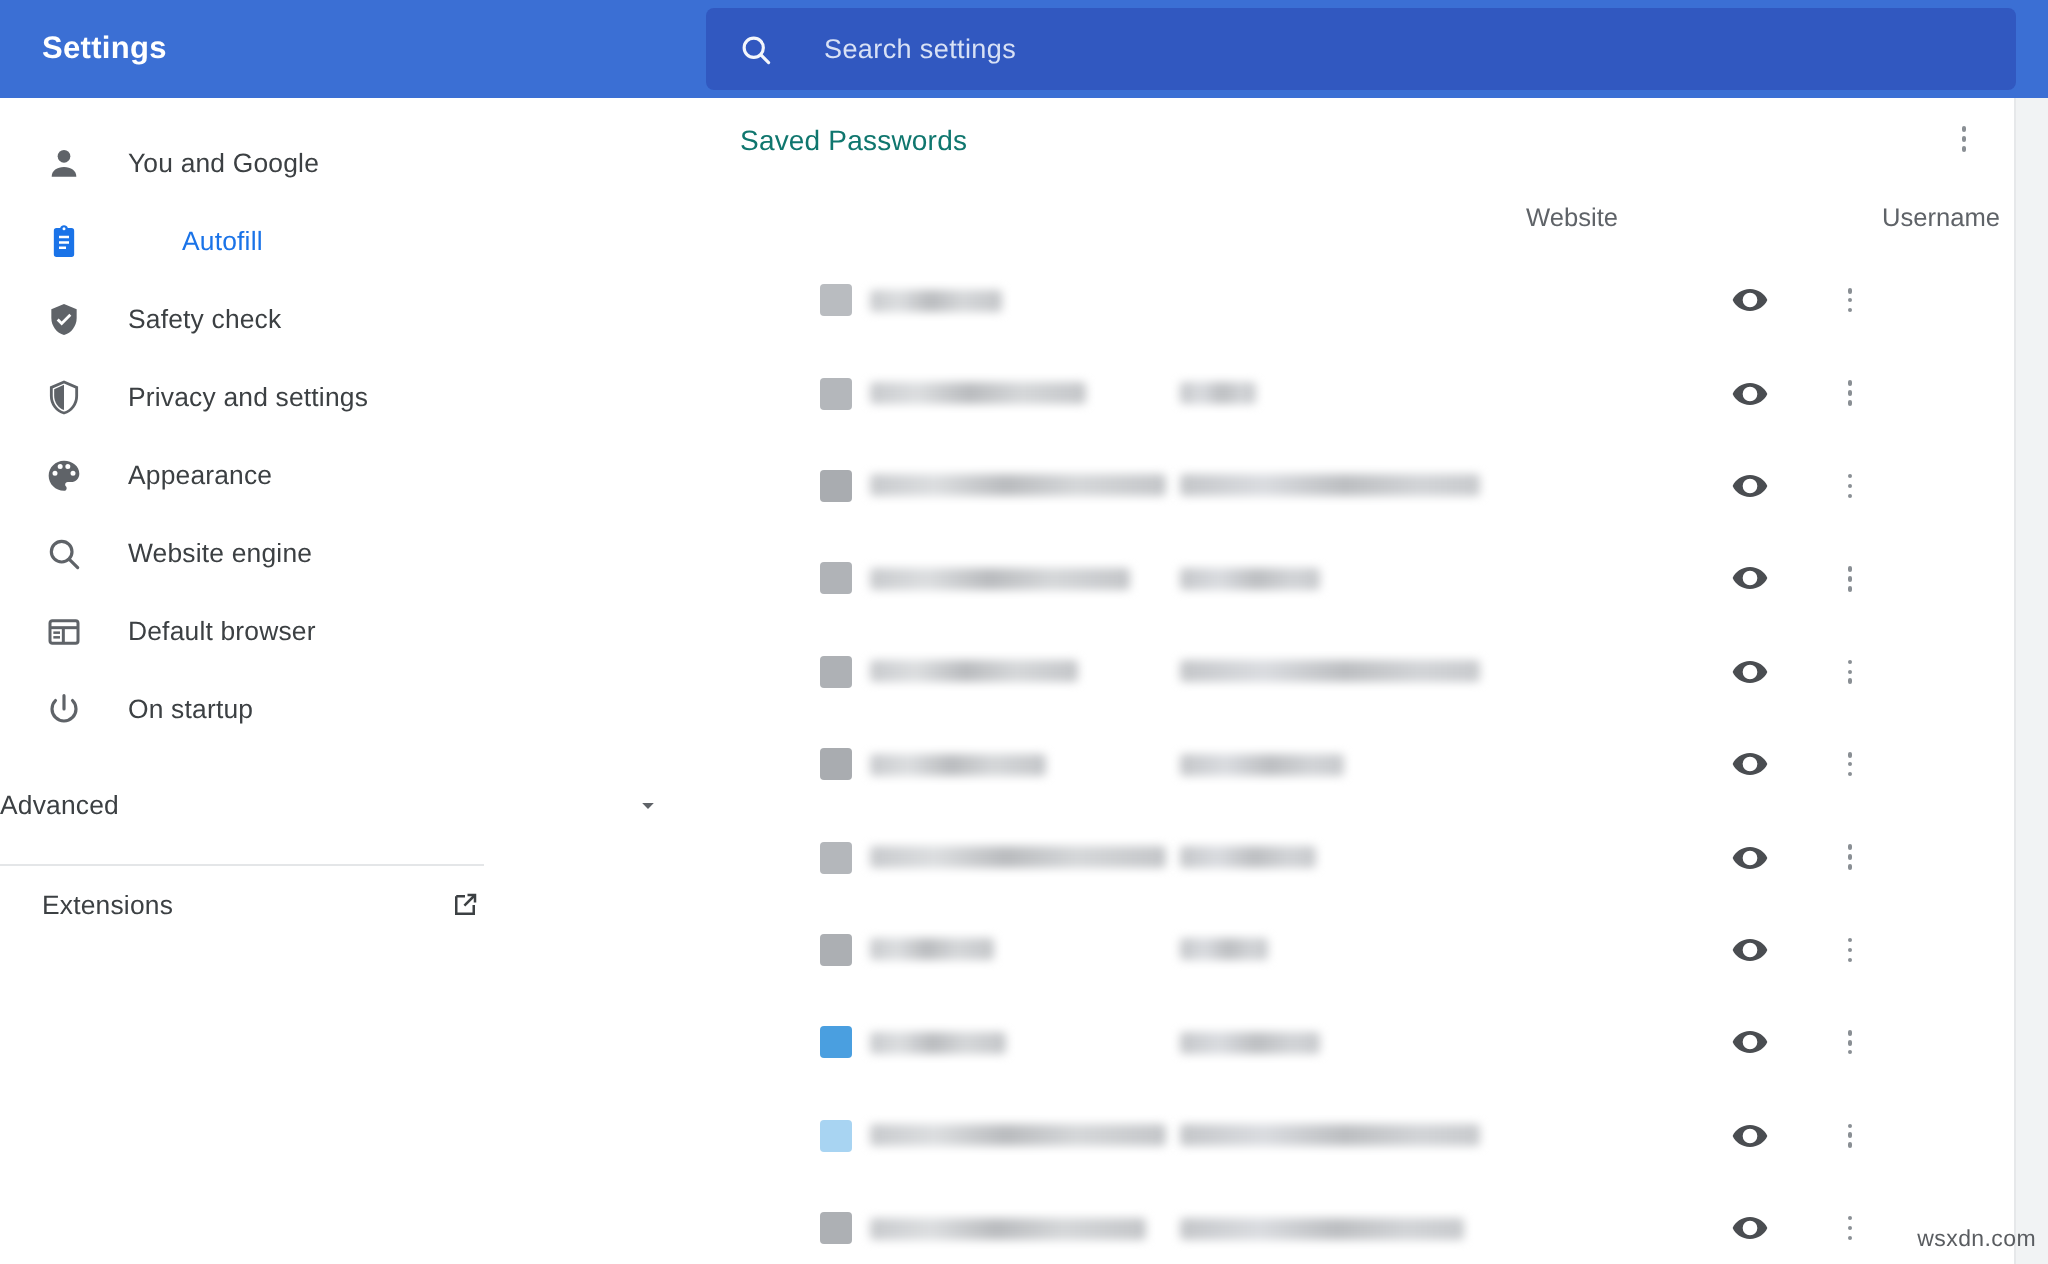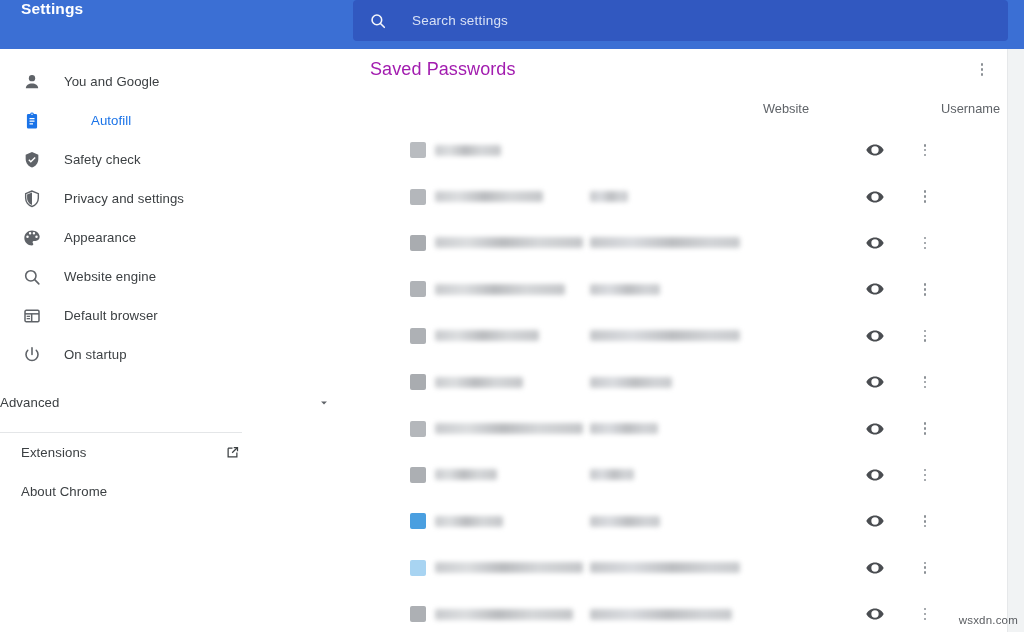--- a/index.html
+++ b/index.html
@@ -10,21 +10,21 @@
     font-family: "Liberation Sans", sans-serif;
     -webkit-font-smoothing: antialiased;
   }
 
   #app { position: relative; width: 1024px; height: 632px; background:#fff; }
 
   
   .topbar{
     position:absolute; left:0; top:0; width:1024px; height:49px;
     background:#3b6fd4;
-    display:flex; 
+    display:flex; align-items:center;
     z-index:20;
   }
   .brand{
     width:353px; flex:0 0 353px;
     padding-left:21px;
     color:#ffffff;
     font-size:15.5px; font-weight:bold; letter-spacing:.15px;
   }
   .searchwrap{
     flex:1 1 auto;
@@ -99,21 +99,21 @@
     position:absolute; left:0; top:0;
     width:655px; height:583px;
     background:#ffffff;
     border-right:1px solid #e6e8ea;
   }
   .card-head{
     height:41px; display:flex; align-items:center;
     padding:0 16px 0 17px;
   }
   .card-title{
-    font-size:18px; color:#a21caf; letter-spacing:.1px;
+    font-size:14px; color:#0f766e; letter-spacing:.1px;
   }
   .kebab{
     margin-left:auto; width:18px; height:18px;
     display:flex; flex-direction:column; align-items:center; justify-content:center;
     gap:2.4px; cursor:pointer;
   }
   .kebab i{ display:block; width:2.6px;height:2.6px; border-radius:50%; background:#8a8f94; }
 
   .col-head{
     height:37px; display:flex; align-items:center;
@@ -270,23 +270,20 @@
       <span class="foot-label">Extensions</span>
       <span class="ext-ico">
         <svg viewBox="0 0 24 24" width="15" height="15" fill="none" stroke="currentColor" stroke-width="2">
           <path d="M5 5h7M5 5v14h14v-7"></path>
             <path d="M14 4h6v6"></path>
             <path d="M20 4l-8.5 8.5"></path>
         </svg>
       </span>
     </div>
 
-    <div class="foot-item">
-      <span class="foot-label">About Chrome</span>
-    </div>
   </div>
 
   <div class="main">
     <div class="card">
 
       <div class="card-head">
         <span class="card-title">Saved Passwords</span>
         <span class="kebab">
             <i></i>
             <i></i>

